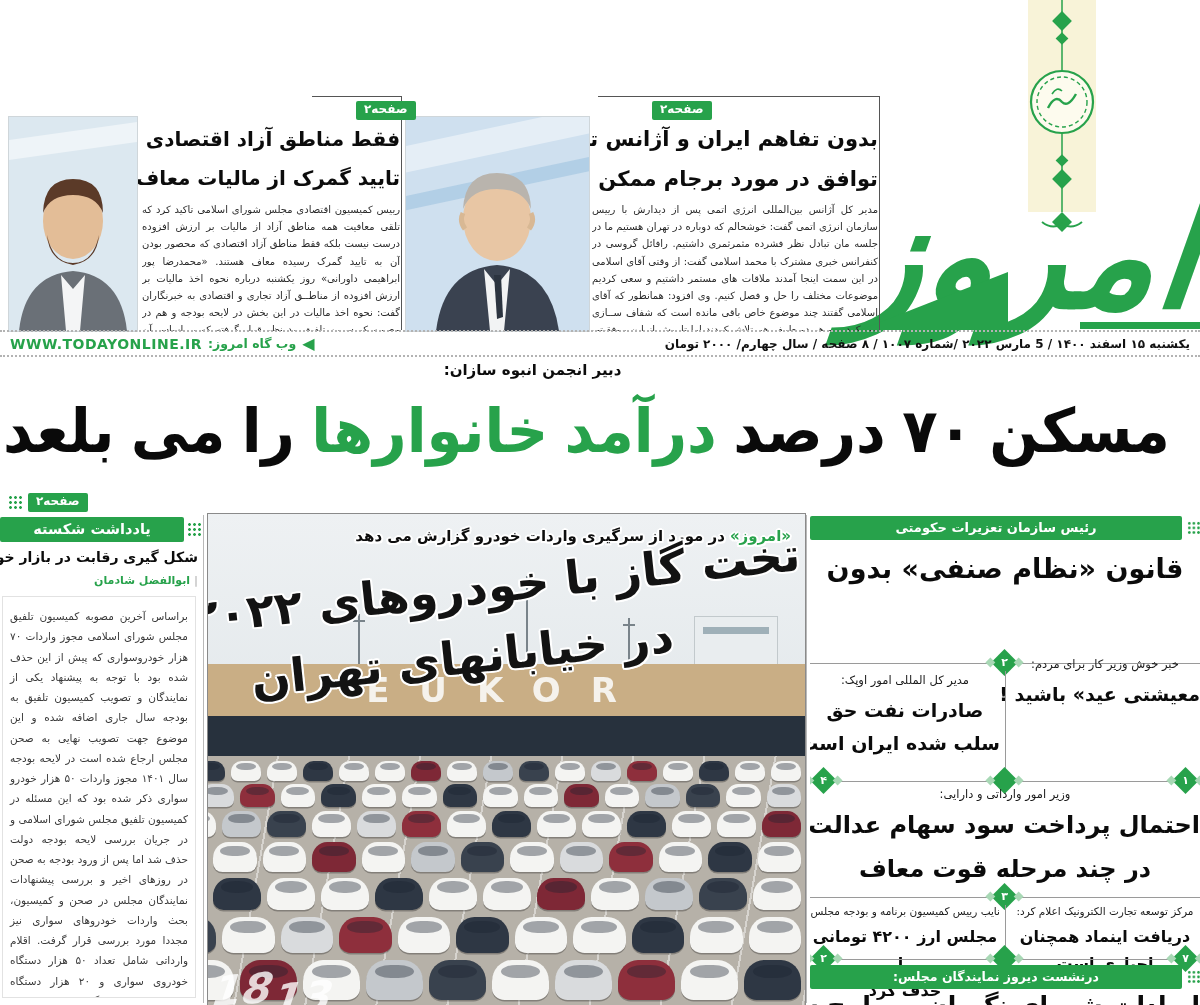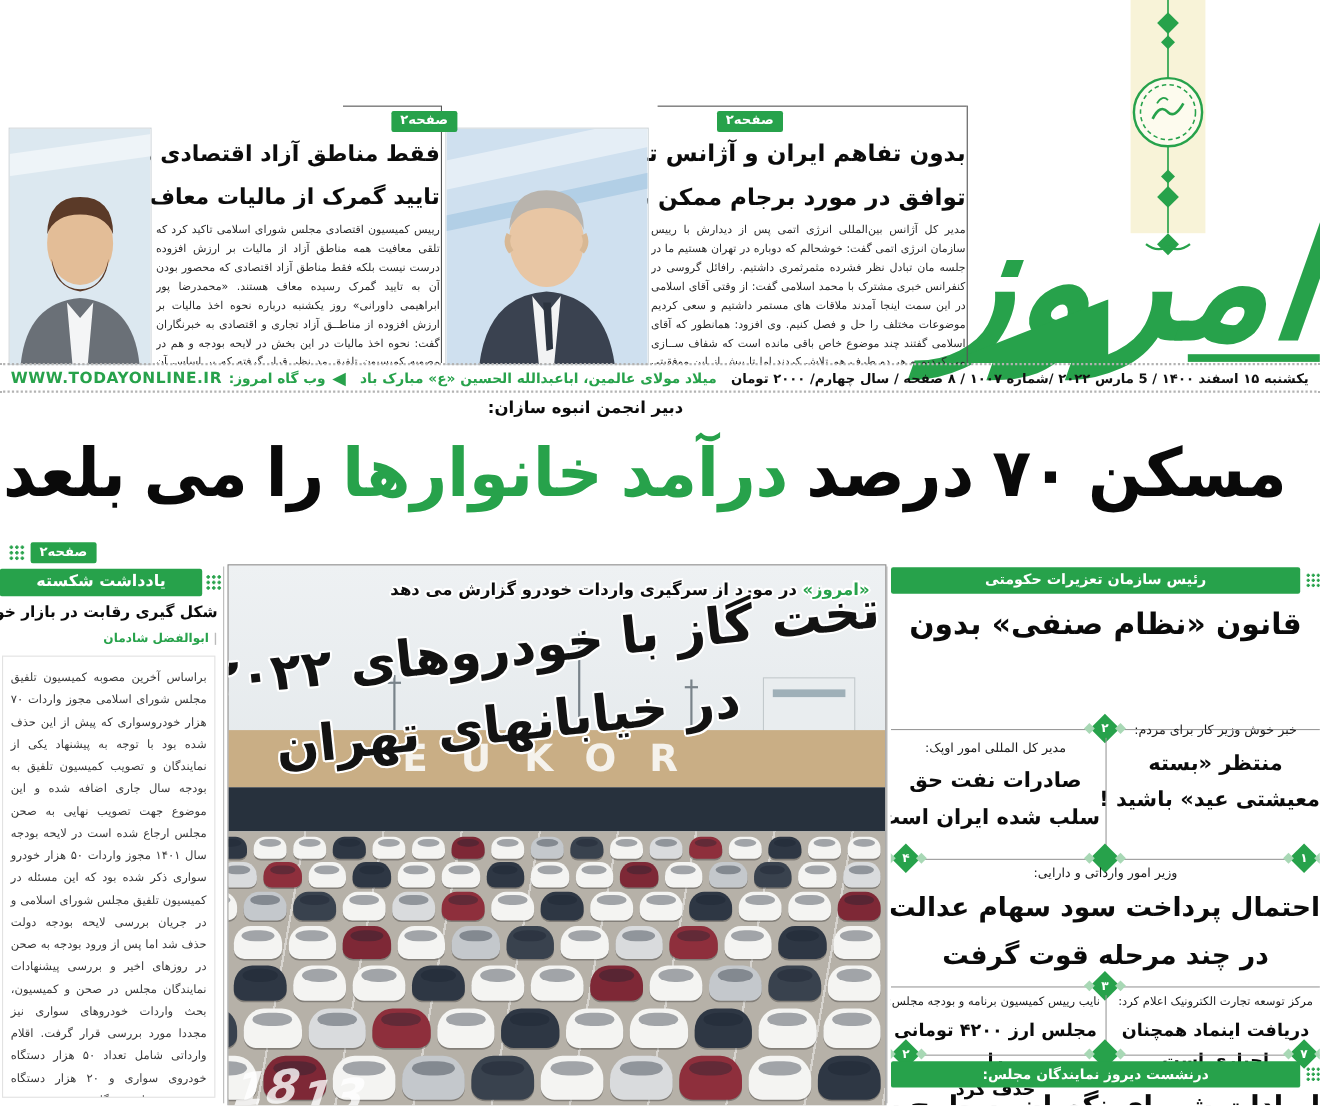--- a/index.html
+++ b/index.html
@@ -187,21 +187,20 @@
       <path d="M52 158 l12 14 l12 -14 l-5 56 l-14 0 z" fill="#f4f5f6"></path>
       <ellipse cx="64" cy="104" rx="30" ry="38" fill="#e3bd97"></ellipse>
       <path d="M34 96 q1 -34 30 -34 q30 0 30 34 q-7 -18 -30 -18 q-23 0 -30 18z" fill="#5b3a28"></path>
       <path d="M38 118 q6 28 26 28 q20 0 26 -28 q-2 26 -26 30 q-24 -4 -26 -30z" fill="#5b3a28"></path>
     </svg>
   </div>
 
   <div class="infobar">
     <span class="ib-date">یکشنبه ۱۵ اسفند ۱۴۰۰ / 5 مارس ۲۰۲۲ /شماره ۱۰۰۷ / ۸ صفحه / سال چهارم/ ۲۰۰۰ تومان</span>
     <span class="spacer"></span>
-    <span class="ib-green">میلاد مولای عالمین، اباعبدالله الحسین «ع» مبارک باد</span>
     <span class="spacer"></span>
     <span class="ib-web">
       <span class="ib-arrow">◀</span>
       <span class="ib-green">وب گاه امروز:</span>
       <span class="ib-url">WWW.TODAYONLINE.IR</span>
     </span>
   </div>
 
   <div class="lead-kicker">دبیر انجمن انبوه سازان:</div>
   <div class="lead-headline">
@@ -359,21 +358,20 @@
     </div>
 
     <div class="hline" style="left:0;top:150px;width:390px;"></div>
     <span class="dia" style="left:185px;top:140px;">
         <b>۲</b>
       </span>
 
     <div class="cell" style="left:200px;top:144px;">
       <div class="cell-kicker">خبر خوش وزیر کار برای مردم:</div>
       <div class="cell-head">
-        <div>منتظر «بسته</div>
         <div>معیشتی عید» باشید !</div>
       </div>
     </div>
     <div class="vdiv" style="left:195px;top:158px;height:102px;"></div>
     <div class="cell" style="left:0;top:160px;">
       <div class="cell-kicker">مدیر کل المللی امور اوپک:</div>
       <div class="cell-head">
         <div>صادرات نفت حق</div>
         <div>سلب شده ایران است</div>
       </div>
@@ -384,21 +382,21 @@
         <b>۱</b>
       </span>
     <span class="dia" style="left:185px;top:258px;"></span>
     <span class="dia" style="left:4px;top:258px;">
         <b>۴</b>
       </span>
 
     <div class="r-k3">وزیر امور وارداتی و دارایی:</div>
     <div class="r-h3">
       <div>احتمال پرداخت سود سهام عدالت</div>
-      <div>در چند مرحله قوت گرفت</div>
+      <div>در چند مرحله قوت معاف</div>
     </div>
 
     <div class="hline" style="left:0;top:384px;width:390px;"></div>
     <span class="dia" style="left:185px;top:374px;">
         <b>۳</b>
       </span>
 
     <div class="cell" style="left:200px;top:392px;">
       <div class="cell-kicker" style="font-size:10.5px;">مرکز توسعه تجارت الکترونیک اعلام کرد:</div>
       <div class="cell-head-sm">

